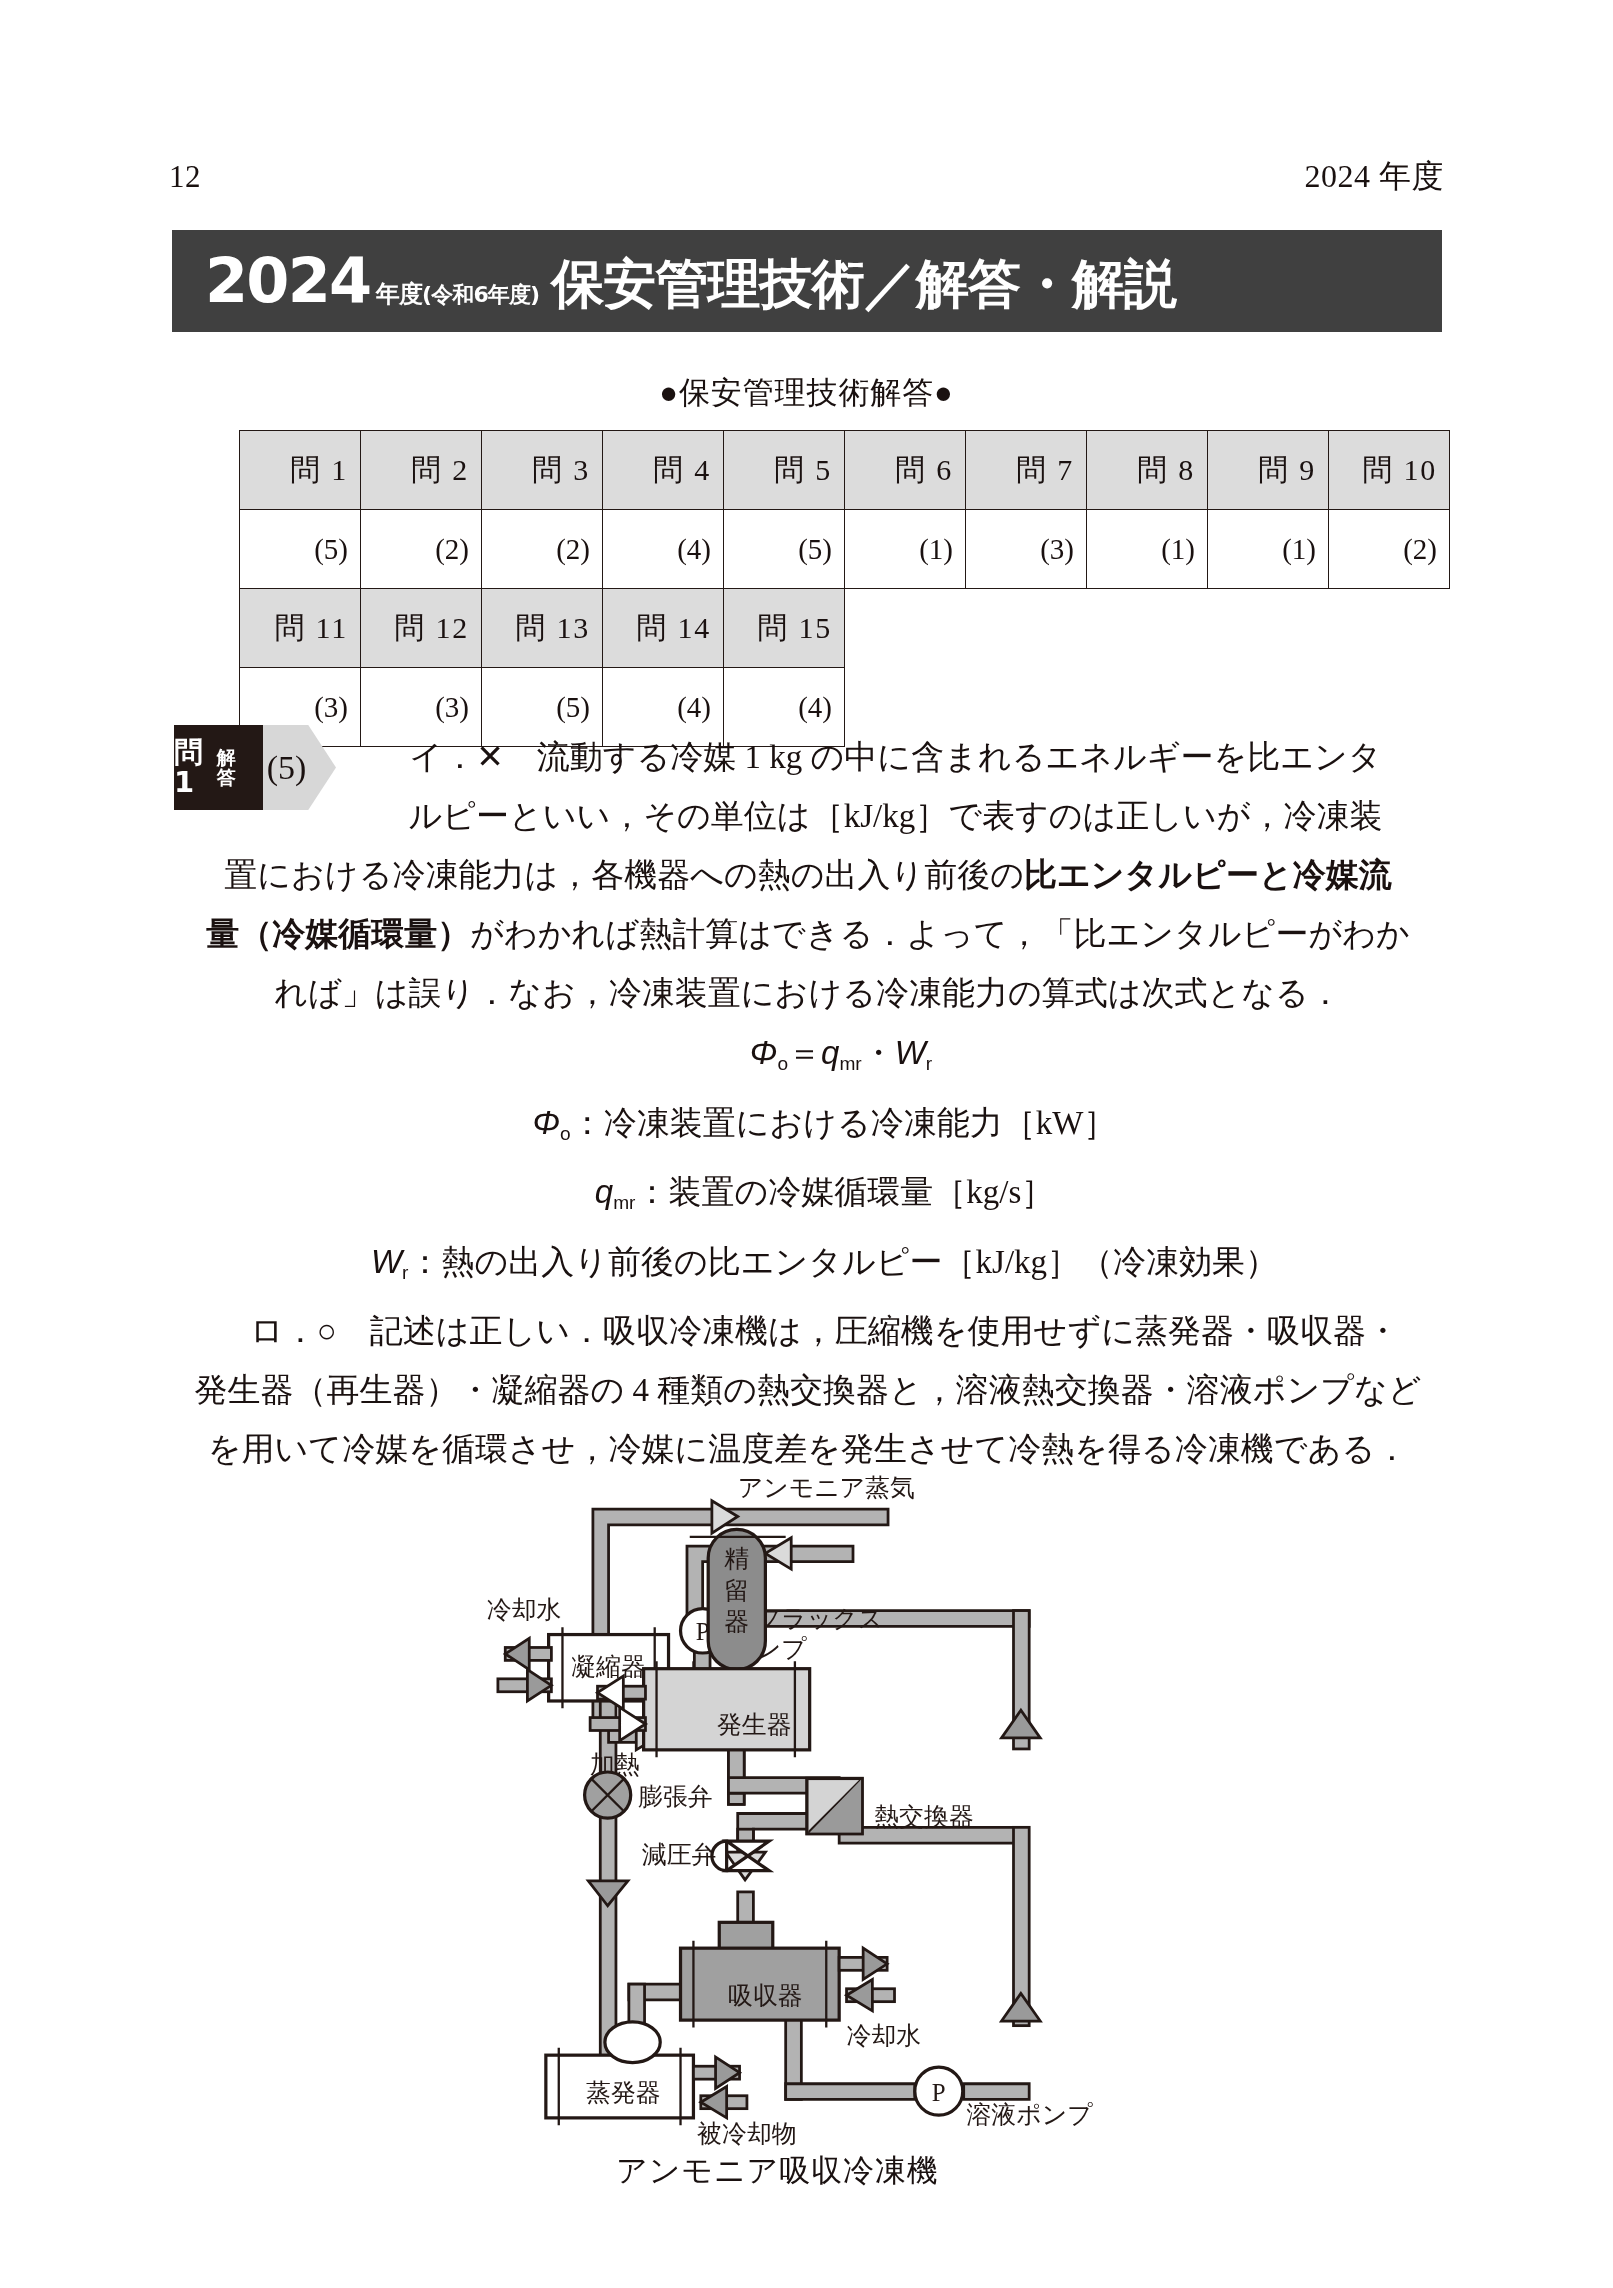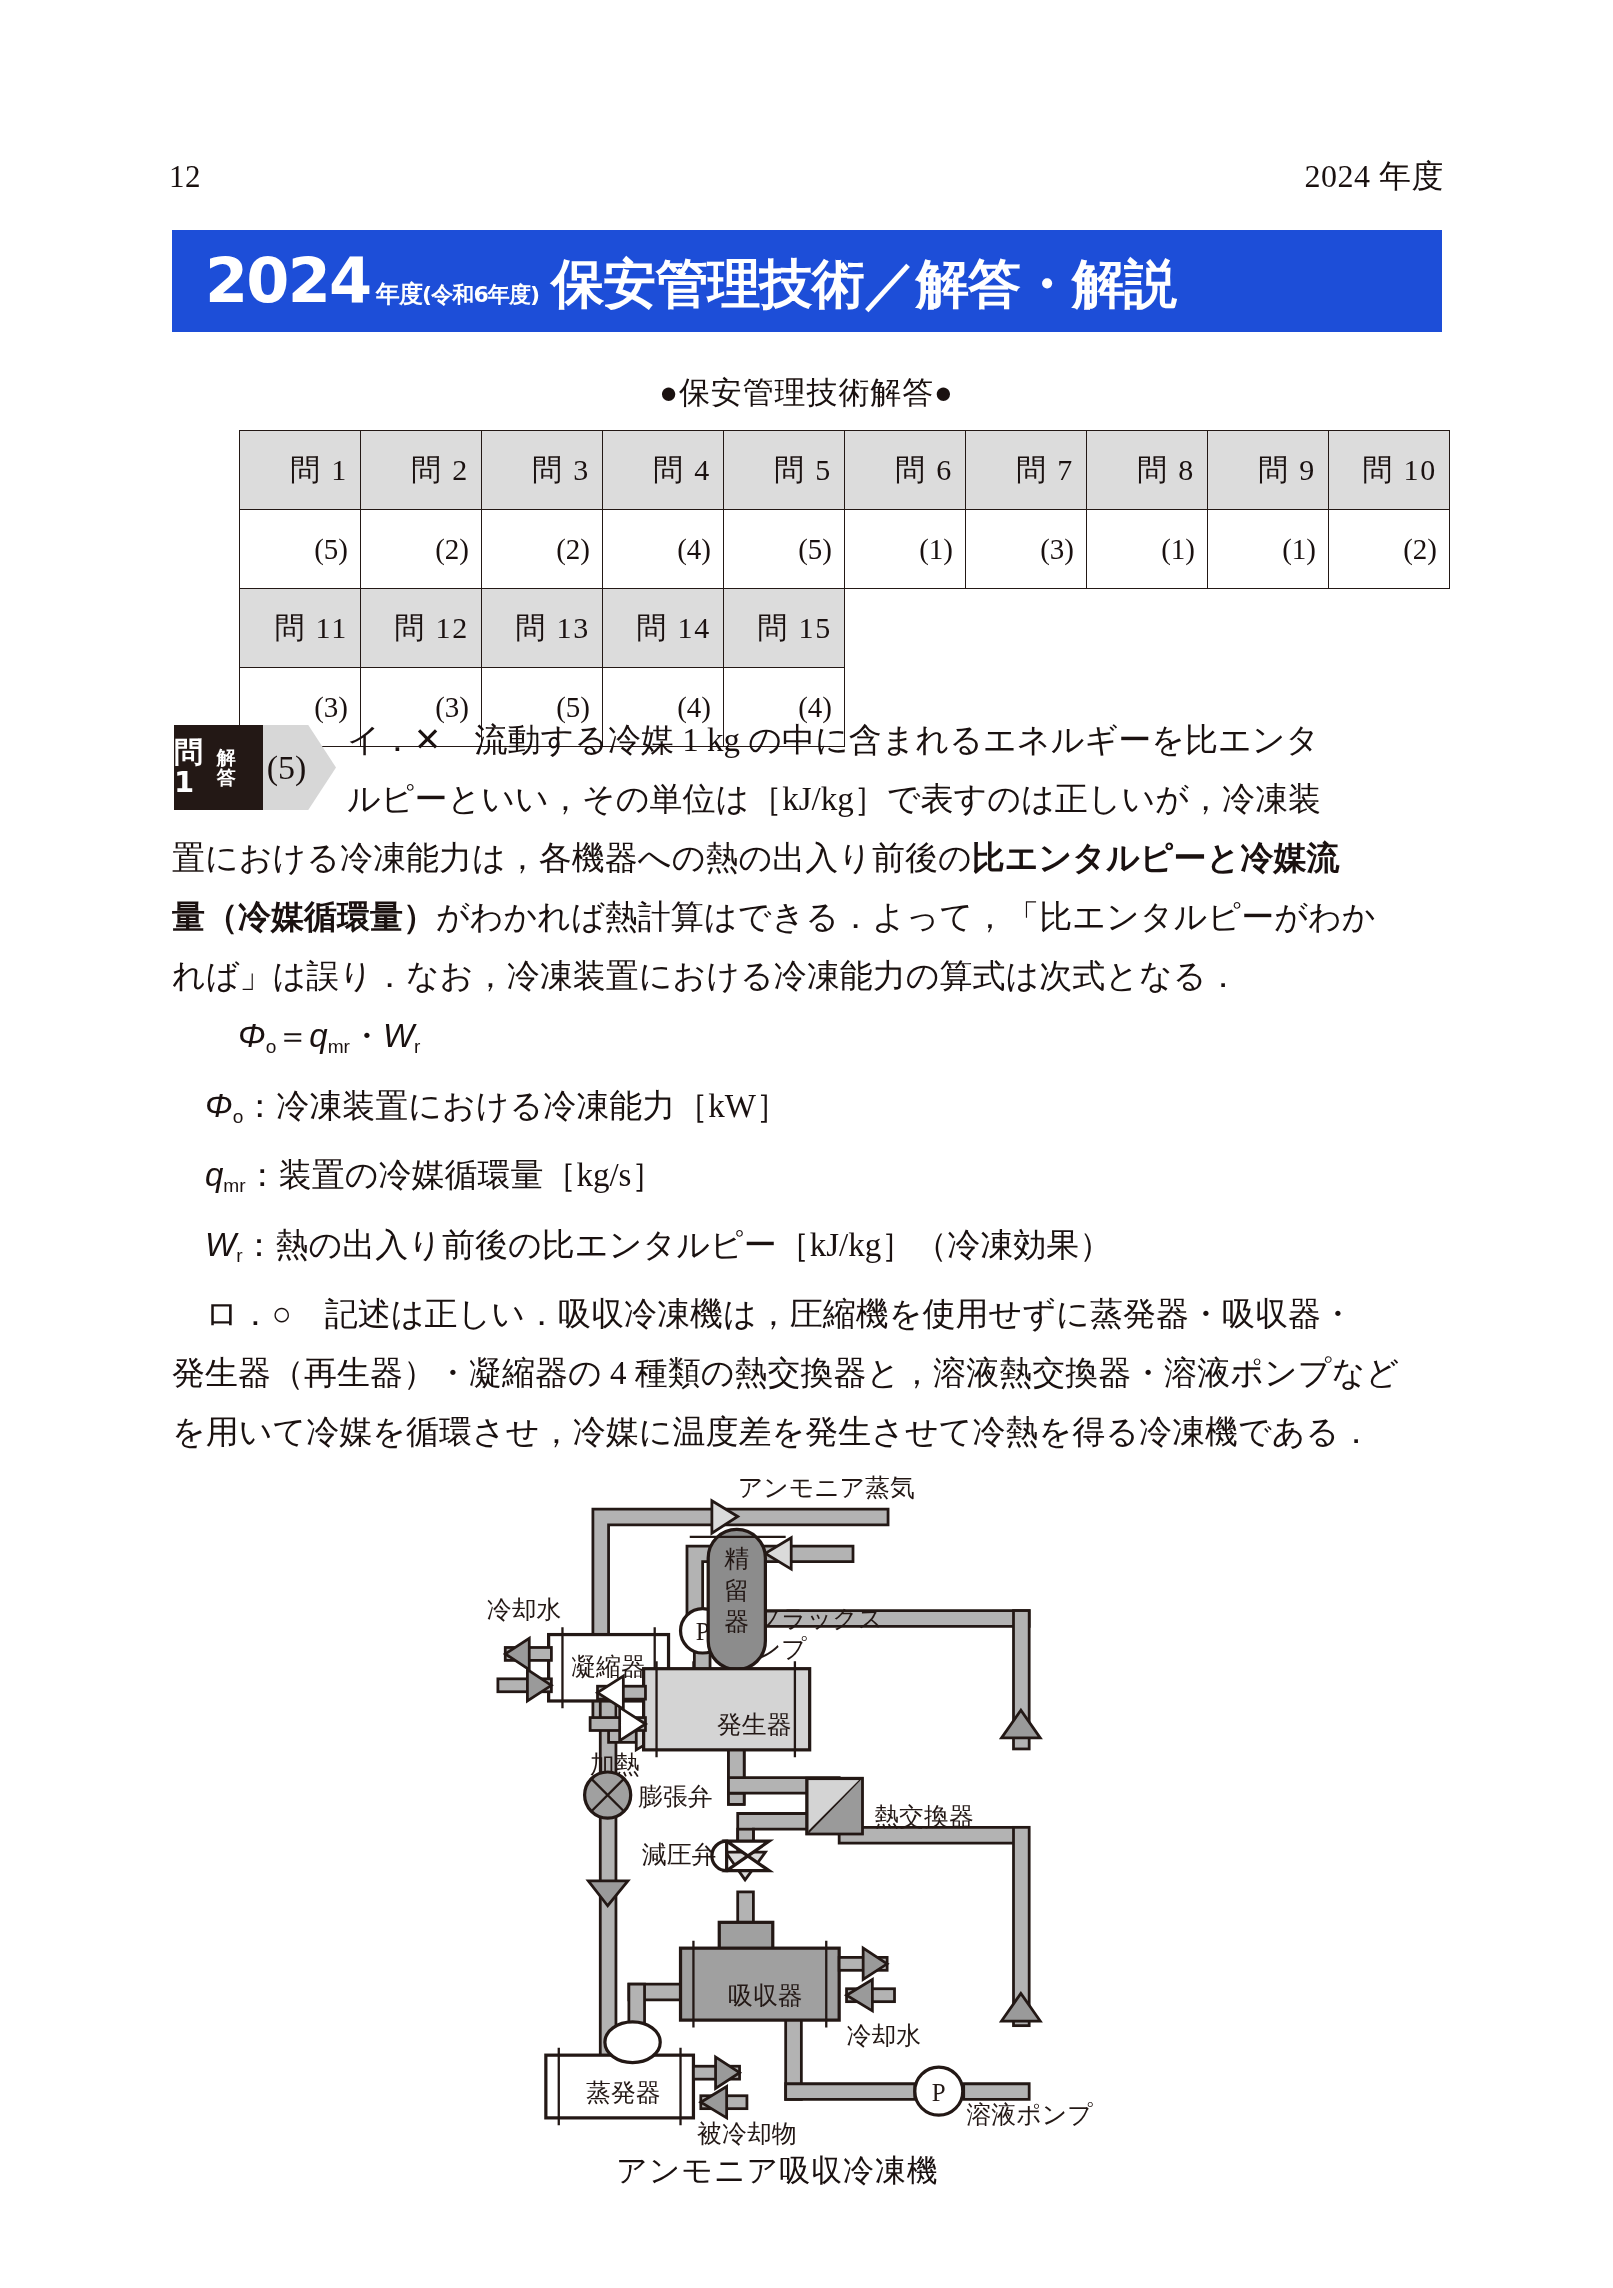--- a/index.html
+++ b/index.html
@@ -14,21 +14,21 @@
   .page{position:absolute;left:0;top:0;width:1613px;height:2289px;}
 
   
   .runhead{position:absolute;left:169px;top:155px;width:1275px;
     display:flex;justify-content:space-between;align-items:baseline;}
   .runhead .pageno{font-size:31px;letter-spacing:0.5px;}
   .runhead .year{font-size:32px;letter-spacing:0.5px;}
 
   
   .banner{position:absolute;left:172px;top:230px;width:1270px;height:102px;
-    background:#1d4ed8;display:flex;align-items:center;}
+    background:#404040;display:flex;align-items:center;}
   .banner-inner{display:flex;align-items:baseline;padding-left:33px;color:#fff;
      font-family:"DejaVu Sans","Liberation Sans",sans-serif;}
   .banner .y{font-size:62px;font-weight:bold;letter-spacing:-1.8px;line-height:1;}
   .banner .nendo{font-size:24px;font-weight:bold;margin-left:5.5px;letter-spacing:-0.9px;}
   .banner .rei{font-size:22px;font-weight:bold;letter-spacing:-0.9px;}
   .banner .main{font-size:53px;font-weight:bold;margin-left:12px;letter-spacing:-0.9px;line-height:1;}
 
   
   .tbl-caption{position:absolute;left:0;top:372px;width:1613px;text-align:center;
     font-size:31px;letter-spacing:0.9px;}
@@ -53,21 +53,21 @@
     color:#fff;font-family:"DejaVu Sans","Liberation Sans",sans-serif;font-weight:bold;
     display:flex;flex-direction:row;justify-content:center;align-items:center;line-height:1.02;}
   .badge .blk .l1{font-size:29px;letter-spacing:0px;}
   .badge .blk .l2{font-size:19px;letter-spacing:2.8px;}
   .badge .arw{position:absolute;left:89px;top:0;width:73px;height:85px;background:#d7d7d7;
     clip-path:polygon(0 0, 62% 0, 100% 50%, 62% 100%, 0 100%);
     display:flex;align-items:center;justify-content:flex-start;}
   .badge .arw span{font-size:34px;font-family:"Liberation Serif",serif;margin-left:3.7px;}
 
   
-  .bodytext{position:absolute;left:172px;top:711px;width:1272px;}
+  .bodytext{position:absolute;left:172px;top:728px;width:1272px;text-align:center;}
   .ln{font-size:33px;line-height:59px;white-space:nowrap;letter-spacing:0px;}
   .ln.indent-badge{padding-left:175px;}
   .ln.ind1{padding-left:33px;}
   .ln.ind2{padding-left:66px;}
   .b{font-weight:bold;}
   .it{font-style:italic;font-family:Liberation Sans, sans-serif;margin-top:32px;}
   sub{font-size:.58em;vertical-align:-.3em;font-style:normal;}
 
   
   .figwrap{position:absolute;left:461px;top:1472px;width:701px;height:701px;}

